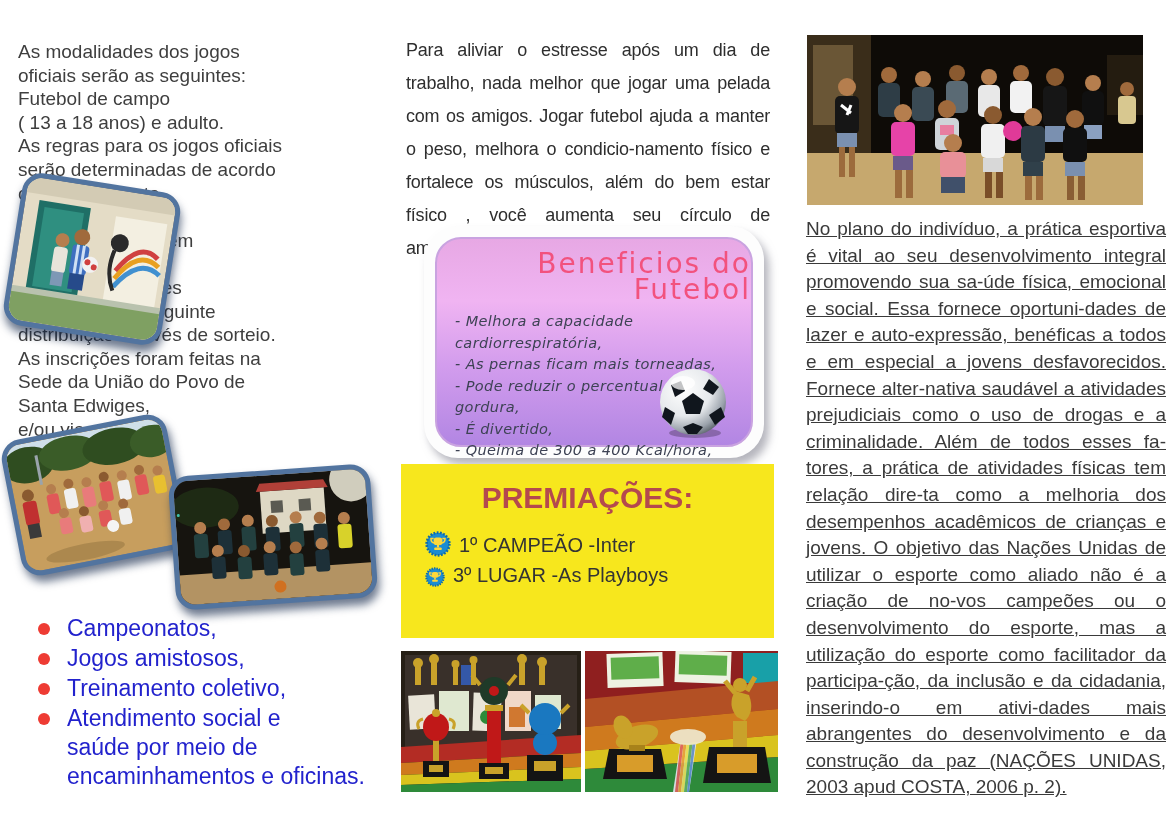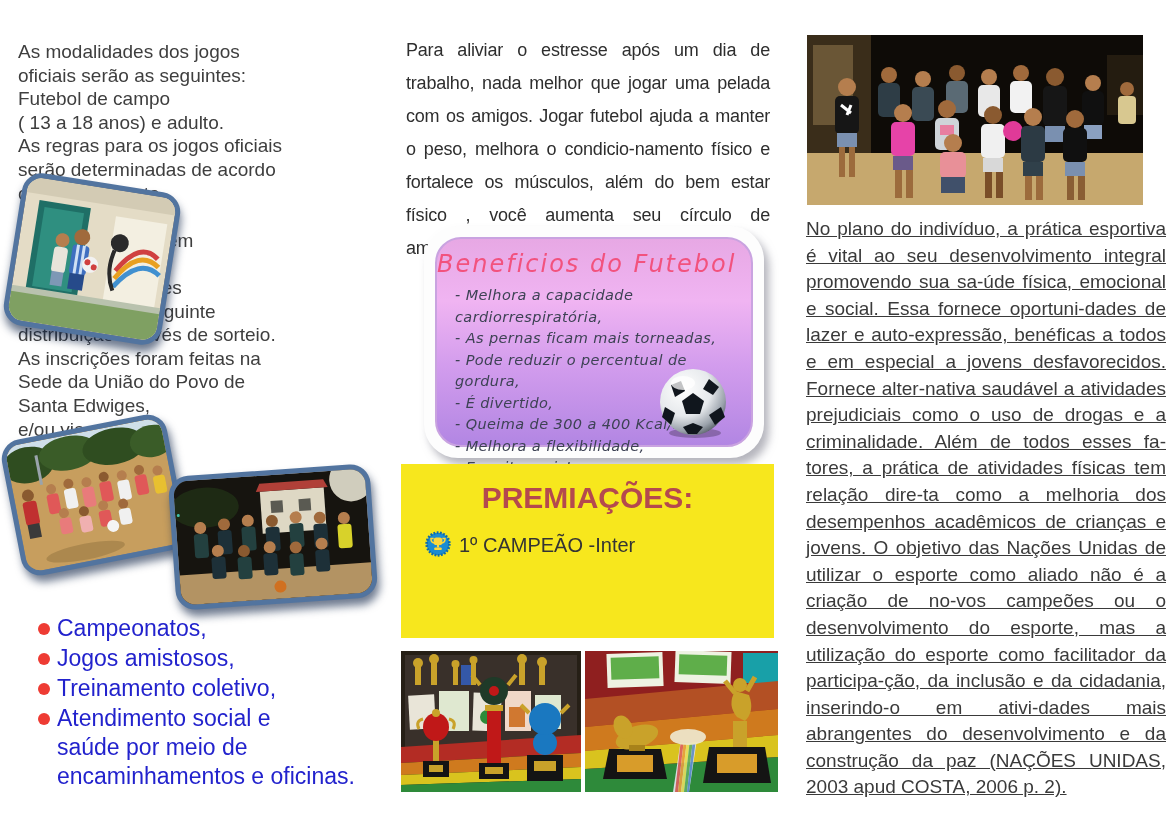--- a/index.html
+++ b/index.html
@@ -14,34 +14,34 @@
   .photo svg{display:block;}
   .photo-building{left:12px;top:182px;width:150px;height:144px;transform:rotate(9deg);}
   .photo-red-team{left:10px;top:426px;width:158px;height:128px;transform:rotate(-11deg);}
   .photo-night-team{left:172px;top:470px;width:192px;height:124px;transform:rotate(-4deg);}
 
   .bullet-list{position:absolute;left:38px;top:614px;width:340px;}
   .bullet-item{display:flex;align-items:flex-start;margin-bottom:1px;
     color:#2222cd;font-size:23px;line-height:29px;}
   .bullet-dot{width:12px;height:12px;border-radius:50%;background:#ee3b33;
     margin:9px 7px 0 0;flex:0 0 auto;}
-  .bullet-text{white-space:pre-line;}
+  .bullet-text{white-space:pre-line;margin-left:10px;}
 
   
   .mid-paragraph{position:absolute;left:406px;top:34px;width:364px;
     font-size:18px;line-height:33px;color:#2e2e2e;text-align:justify;letter-spacing:-.2px;}
 
   .benefits-outer{position:absolute;left:424px;top:226px;width:340px;height:232px;
     background:#fdfdfd;border-radius:34px;box-shadow:5px 7px 8px rgba(120,120,135,.55);}
   .benefits-inner{position:absolute;left:11px;top:11px;right:11px;bottom:11px;
     border-radius:26px;border:2px solid #c9a3e0;
     background:linear-gradient(180deg,#e7a8e4 0%,#f0b4f2 30%,#d29ced 62%,#b286e3 100%);}
-  .benefits-title{margin-top:12px;text-align:left;color:#f2527e;
-    font-family:"DejaVu Sans",sans-serif;font-style:italic;
-    font-size:24px;line-height:26px;letter-spacing:2px;}
+  .benefits-title{margin-top:12px;text-align:right;color:#f2527e;
+    font-family:"DejaVu Sans",sans-serif;
+    font-size:28px;line-height:26px;letter-spacing:2px;}
   .benefits-items{margin:8px 0 0 18px;color:#3d4254;
     font-family:"DejaVu Sans",sans-serif;font-style:italic;
     font-size:14.5px;line-height:21.5px;letter-spacing:.4px;}
   .soccer-ball{position:absolute;right:22px;bottom:6px;width:72px;height:72px;}
 
   .awards-box{position:absolute;left:401px;top:464px;width:373px;height:174px;background:#f7e71d;}
   .awards-title{margin-top:17px;text-align:center;font-size:30px;font-weight:bold;color:#b4494e;}
   .awards-rows{margin:16px 0 0 24px;}
   .award-row{display:flex;align-items:flex-end;margin-bottom:7px;
     font-size:20px;color:#343434;}
@@ -258,20 +258,31 @@
         <svg class="award-badge" width="26" height="26" viewBox="0 0 24 24">
           <circle cx="12" cy="12" r="10.5" fill="#1b8cd2" stroke="#0f6aa8" stroke-width="2.4" stroke-dasharray="1.6 1.4"></circle>
           <rect x="8" y="6" width="8" height="7" rx="2.5" fill="#ffd83a"></rect>
           <path d="M8 7 H5.5 q0 4 3 4 M16 7 h2.5 q0 4 -3 4" stroke="#ffd83a" stroke-width="1.4" fill="none"></path>
           <rect x="11" y="12.6" width="2" height="2.6" fill="#ffd83a"></rect>
           <rect x="8.6" y="15.2" width="6.8" height="2.4" rx="0.8" fill="#ffd83a"></rect>
         </svg>
         <span>1º CAMPEÃO - </span>
           <b class="award-team">Inter</b>
       </div>
+      <div class="award-row">
+        <svg class="award-badge" width="20" height="20" viewBox="0 0 24 24">
+          <circle cx="12" cy="12" r="10.5" fill="#1b8cd2" stroke="#0f6aa8" stroke-width="2.4" stroke-dasharray="1.6 1.4"></circle>
+          <rect x="8" y="6" width="8" height="7" rx="2.5" fill="#ffd83a"></rect>
+          <path d="M8 7 H5.5 q0 4 3 4 M16 7 h2.5 q0 4 -3 4" stroke="#ffd83a" stroke-width="1.4" fill="none"></path>
+          <rect x="11" y="12.6" width="2" height="2.6" fill="#ffd83a"></rect>
+          <rect x="8.6" y="15.2" width="6.8" height="2.4" rx="0.8" fill="#ffd83a"></rect>
+        </svg>
+        <span>3º LUGAR - </span>
+          <b class="award-team">As Playboys</b>
+      </div>
     </div>
   </div>
 
   <div class="mid-photos">
     <div class="mid-photo">
       <svg width="180" height="141" viewBox="0 0 180 141">
         <rect width="180" height="141" fill="#261f16"></rect>
         <rect x="4" y="4" width="172" height="92" fill="#39302a"></rect>
         <g fill="#c9a22a">
           <rect x="14" y="14" width="6" height="20"></rect>

